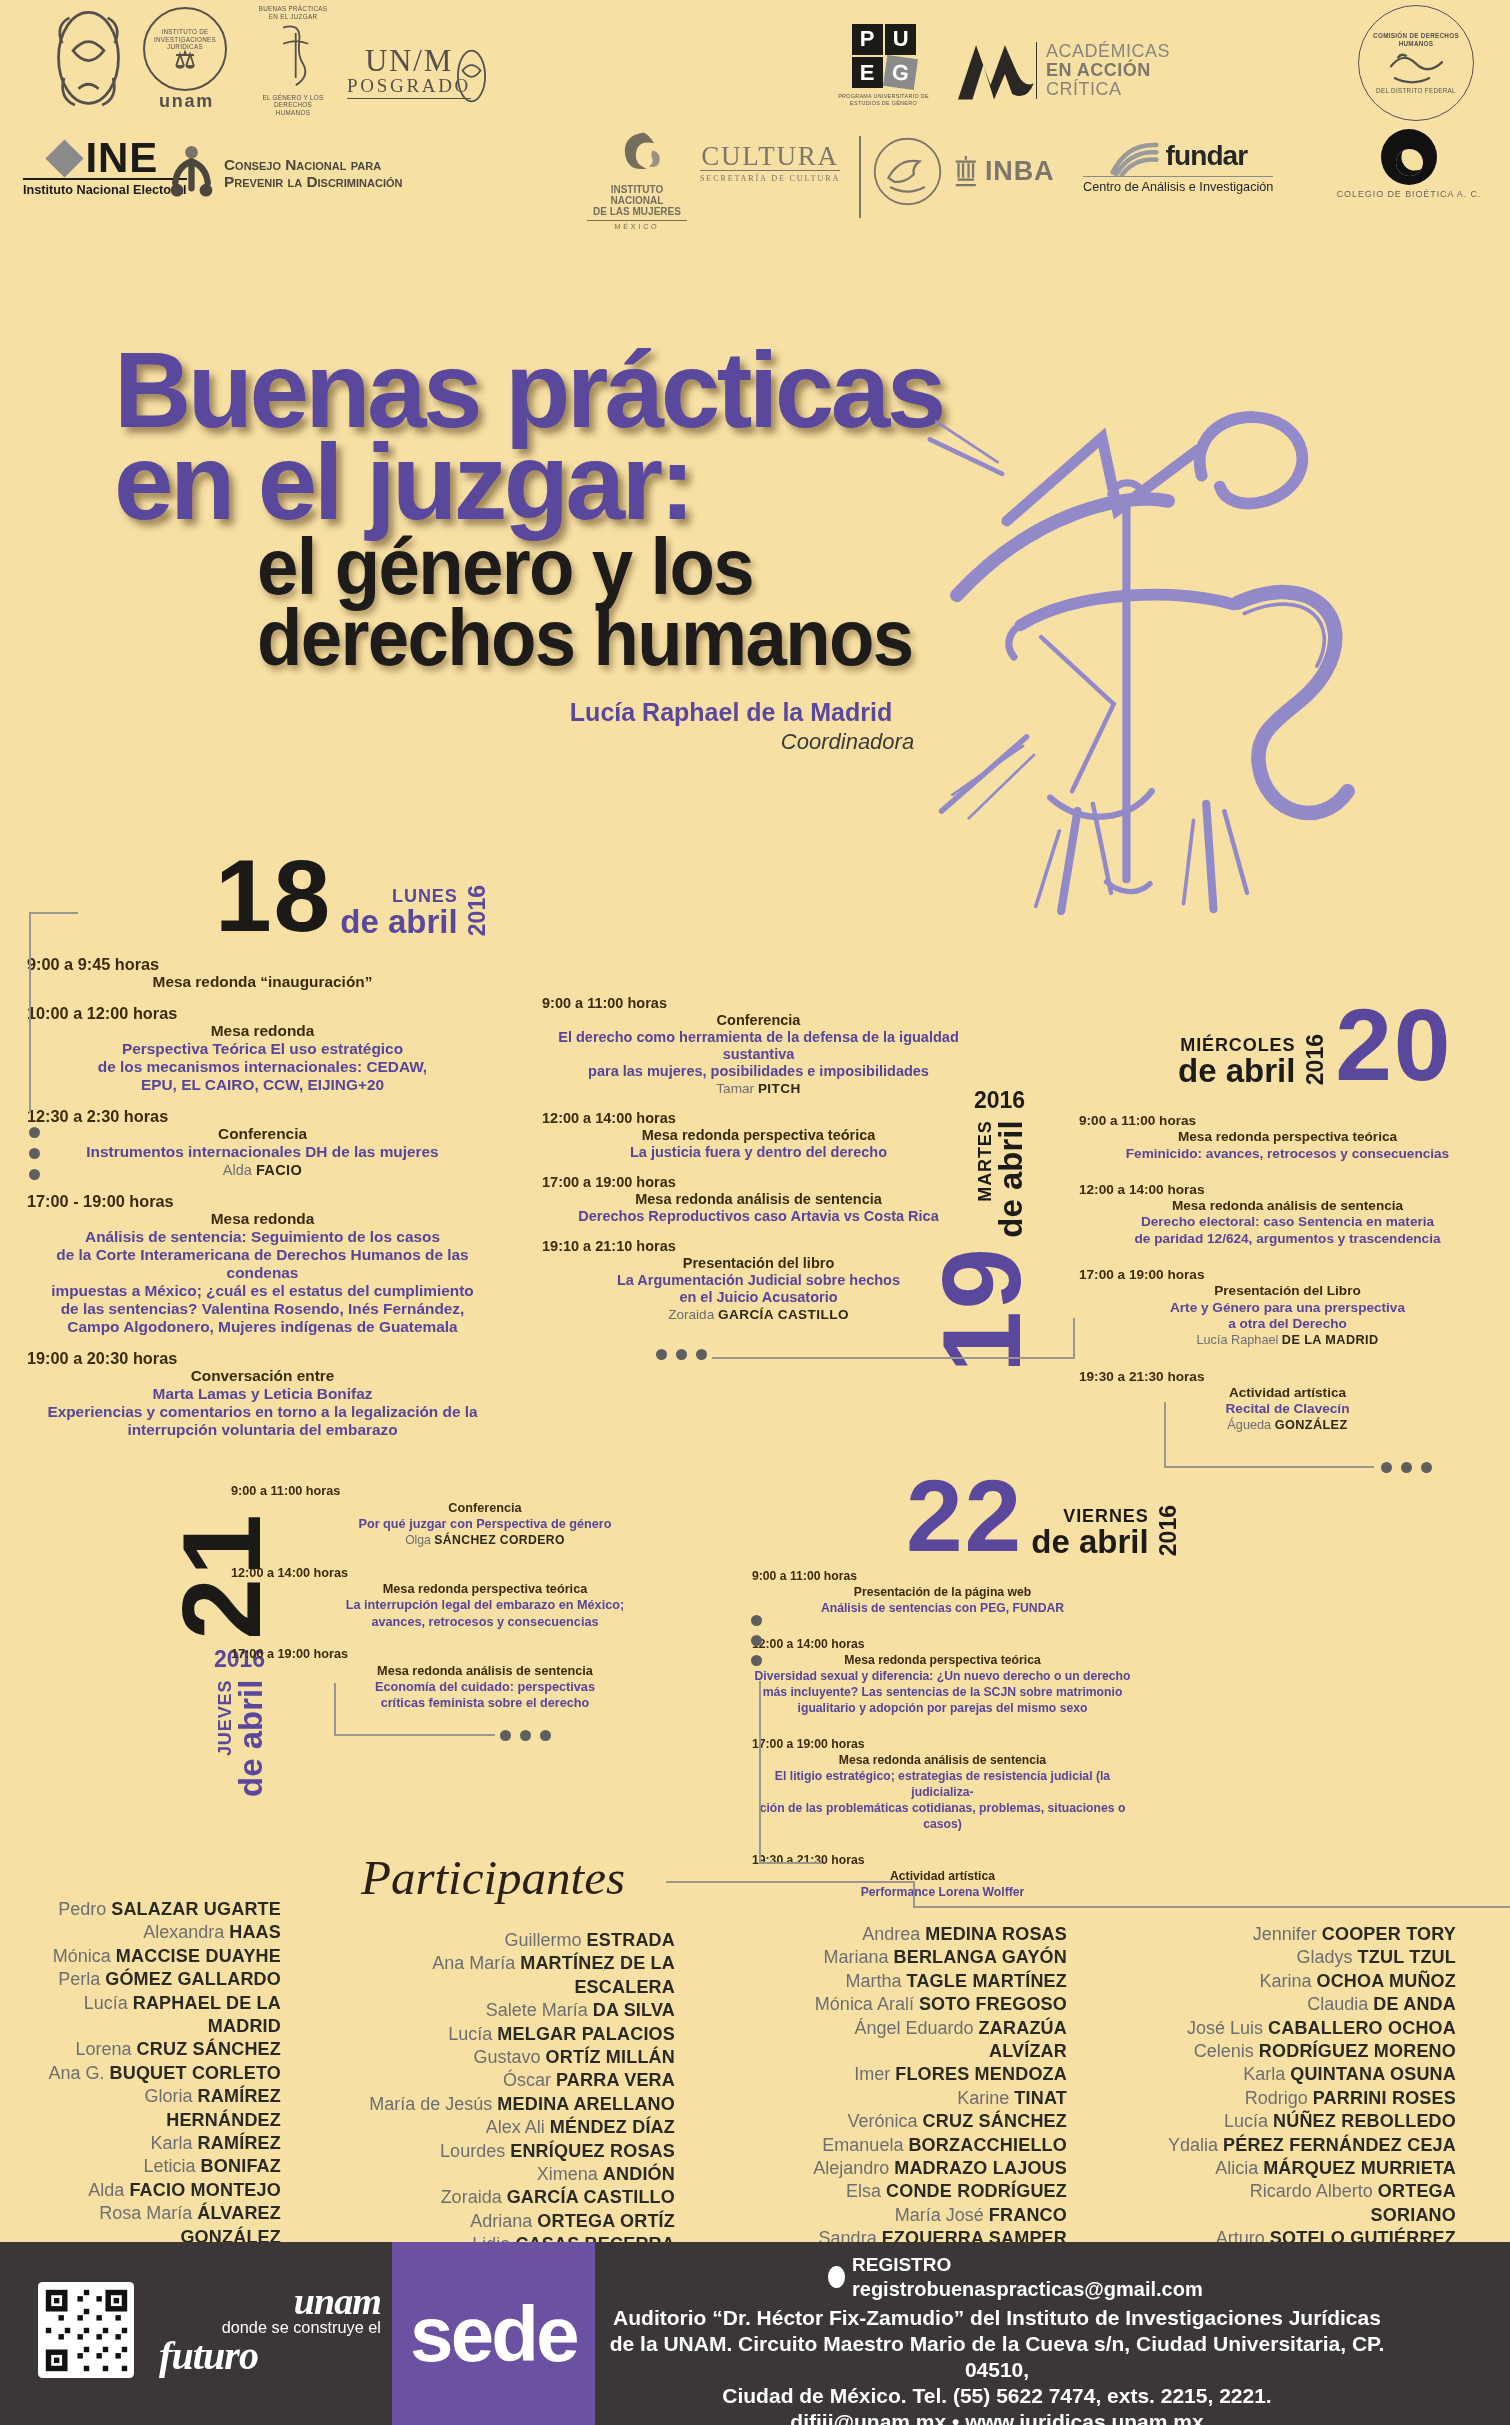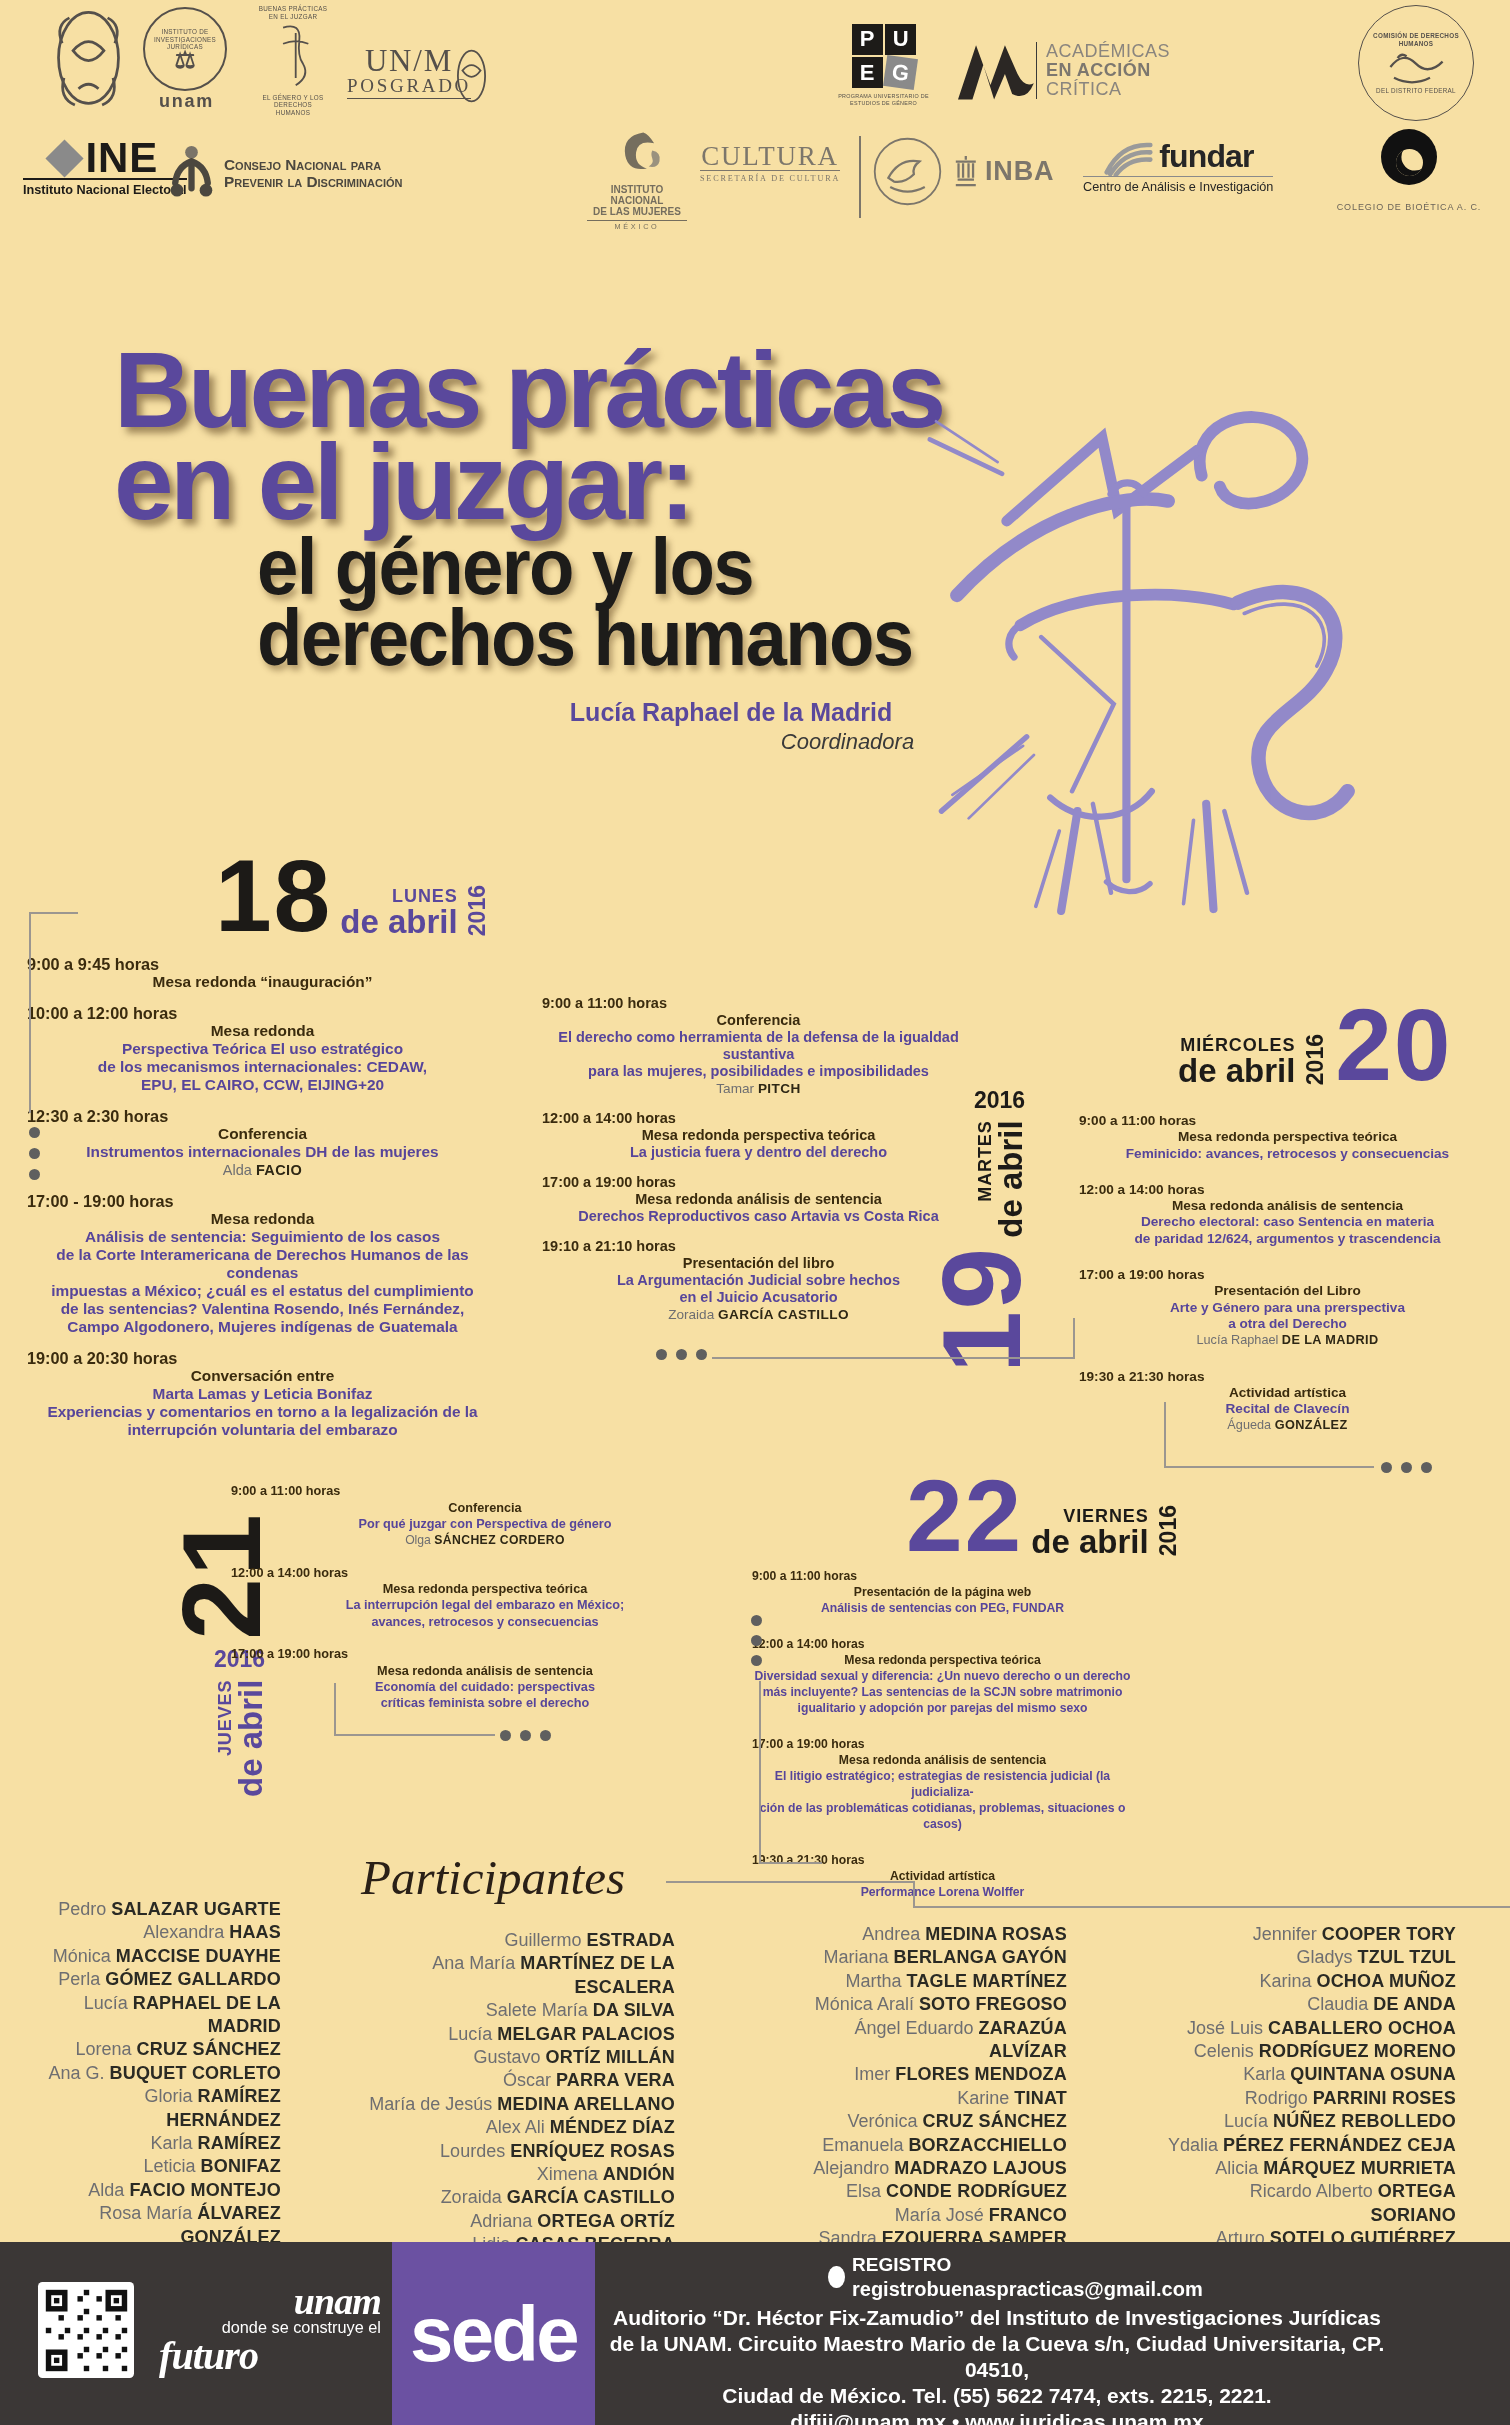--- a/index.html
+++ b/index.html
@@ -27,26 +27,26 @@
   .ine-acr{font-size:42px;font-weight:bold;letter-spacing:0.9px;line-height:40px;}
   .ine-sub{font-size:12.7px;font-weight:bold;border-top:2.7px solid #1d1b18;padding-top:2.7px;}
   .conapred{display:flex;align-items:center;gap:9px;}
   .conapred .cp-txt{font-variant:small-caps;font-size:15.4px;font-weight:bold;color:#4b473f;line-height:17px;}
   .inmuj{text-align:center;color:#756e5e;}
   .cultura{font-family:"Liberation Serif",serif;color:#7c766b;text-align:center;}
   .cultura .cu1{font-size:27px;letter-spacing:1.8px;line-height:27px;}
   .cultura .cu2{font-size:8.2px;letter-spacing:1.8px;border-top:0.9px solid #7c766b;padding-top:2.7px;}
   .inba{display:flex;align-items:center;gap:7.3px;color:#7c766b;font-weight:bold;font-size:27px;letter-spacing:0.9px;}
   .fundar{text-align:center;color:#262626;}
-  .fundar .fu1{font-size:32px;font-weight:bold;line-height:34px;letter-spacing:-0.9px;}
+  .fundar .fu1{font-size:28px;font-weight:bold;line-height:34px;letter-spacing:-0.9px;}
   .fundar .fu2{font-size:12.7px;border-top:1.8px solid #8a8a8a;padding-top:2.7px;}
   .bioetica{text-align:center;color:#6b6459;}
   .bio-circle{width:56px;height:56px;border-radius:50%;background:#111;margin:0 auto;position:relative;}
   .bio-circle:after{content:"";position:absolute;left:14.5px;top:20px;width:27px;height:27px;border-radius:50%;background:#F7E0A4;box-shadow:5.4px -5.4px 0 #111 inset;}
-  .bio-txt{font-size:9px;letter-spacing:0.9px;margin-top:17px;}
+  .bio-txt{font-size:9px;letter-spacing:0.9px;margin-top:4px;}
 
   
   .congreso{left:598px;top:301px;width:317px;text-align:center;font-size:30px;color:#5F6069;letter-spacing:0.5px;}
   .title-purple{left:114px;top:344px;font-size:107px;font-weight:bold;color:#5A489C;letter-spacing:-3.6px;
                 line-height:92px;white-space:pre-line;text-shadow:5.4px 6.3px 7.3px rgba(74,48,16,.5);}
   .title-black{left:257px;top:531px;font-size:80px;font-weight:bold;color:#1D1C1A;letter-spacing:-1.8px;
                line-height:71px;white-space:pre-line;text-shadow:3.6px 4.5px 6.3px rgba(74,48,16,.4);transform:scaleX(.93);transform-origin:left top;}
   .coord-name{left:518px;top:698px;width:426px;text-align:center;font-size:25px;font-weight:bold;color:#5A489C;}
   .coord-role{left:666px;top:729px;width:363px;text-align:center;font-size:22px;font-style:italic;color:#3A3A3A;}
 

